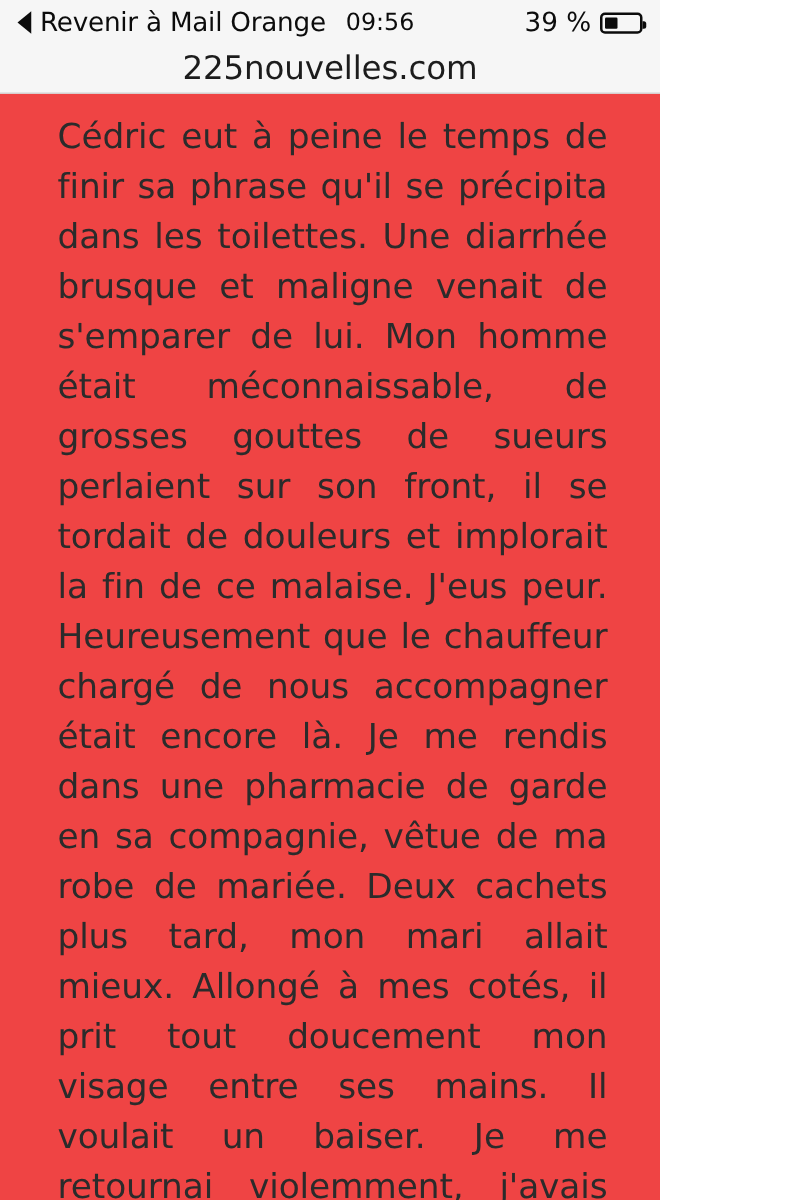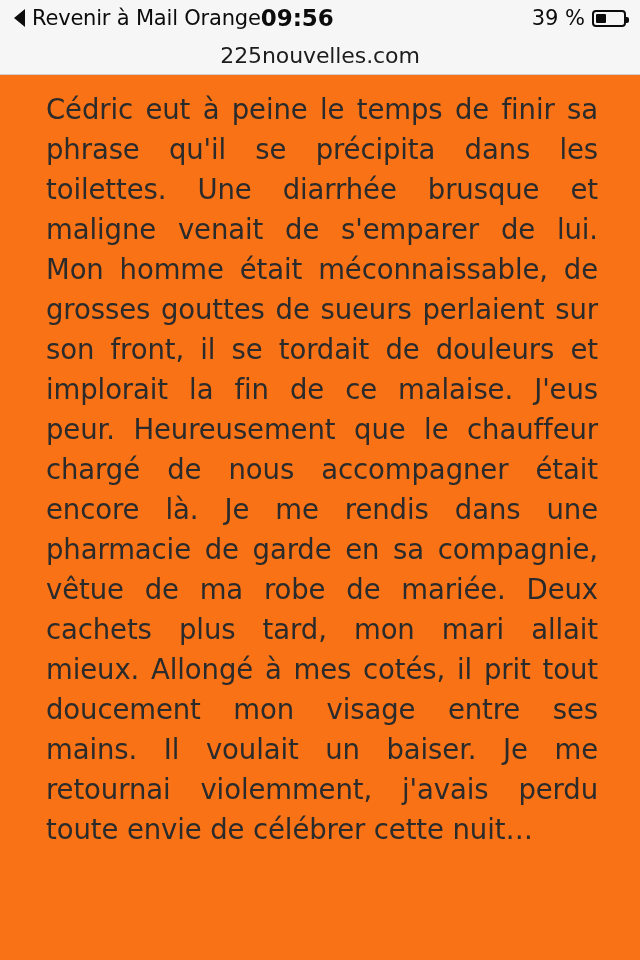--- a/index.html
+++ b/index.html
@@ -7,24 +7,24 @@
     padding: 0;
     width: 640px;
     height: 960px;
     background: #ffffff;
     font-family: "DejaVu Sans", sans-serif;
     -webkit-font-smoothing: antialiased;
   }
 
   #screen {
     position: relative;
-    width: 640px;
+    width: 528px;
     height: 960px;
     overflow: hidden;
-    background: #f97316;
+    background: #ef4444;
   }
 
   
   .statusbar {
     position: relative;
     height: 36px;
     background: #f6f6f6;
     display: flex;
     align-items: center;
     padding: 0 14px;
@@ -48,24 +48,24 @@
   }
 
   .back-label {
     font-size: 21px;
     color: #0c0c0c;
     letter-spacing: -0.2px;
     white-space: nowrap;
   }
 
   .clock {
-    font-size: 23px;
-    font-weight: bold;
+    font-size: 19px;
+    font-weight: normal;
     color: #0c0c0c;
-    margin-left: 0;
+    margin-left: 16px;
     letter-spacing: 0px;
     white-space: nowrap;
   }
 
   .status-right {
     margin-left: auto;
     display: flex;
     align-items: center;
     gap: 7px;
   }
@@ -109,21 +109,21 @@
   .urlbar {
     height: 38px;
     background: #f6f6f6;
     display: flex;
     align-items: center;
     justify-content: center;
     border-bottom: 1px solid #cfcfcf;
   }
 
   .url-text {
-    font-size: 22px;
+    font-size: 26px;
     color: #1c1c1c;
     letter-spacing: -0.1px;
   }
 
   
   .content {
     padding: 14px 42px 0 46px;
     box-sizing: border-box;
     height: calc(960px - 36px - 39px);
     overflow: hidden;

